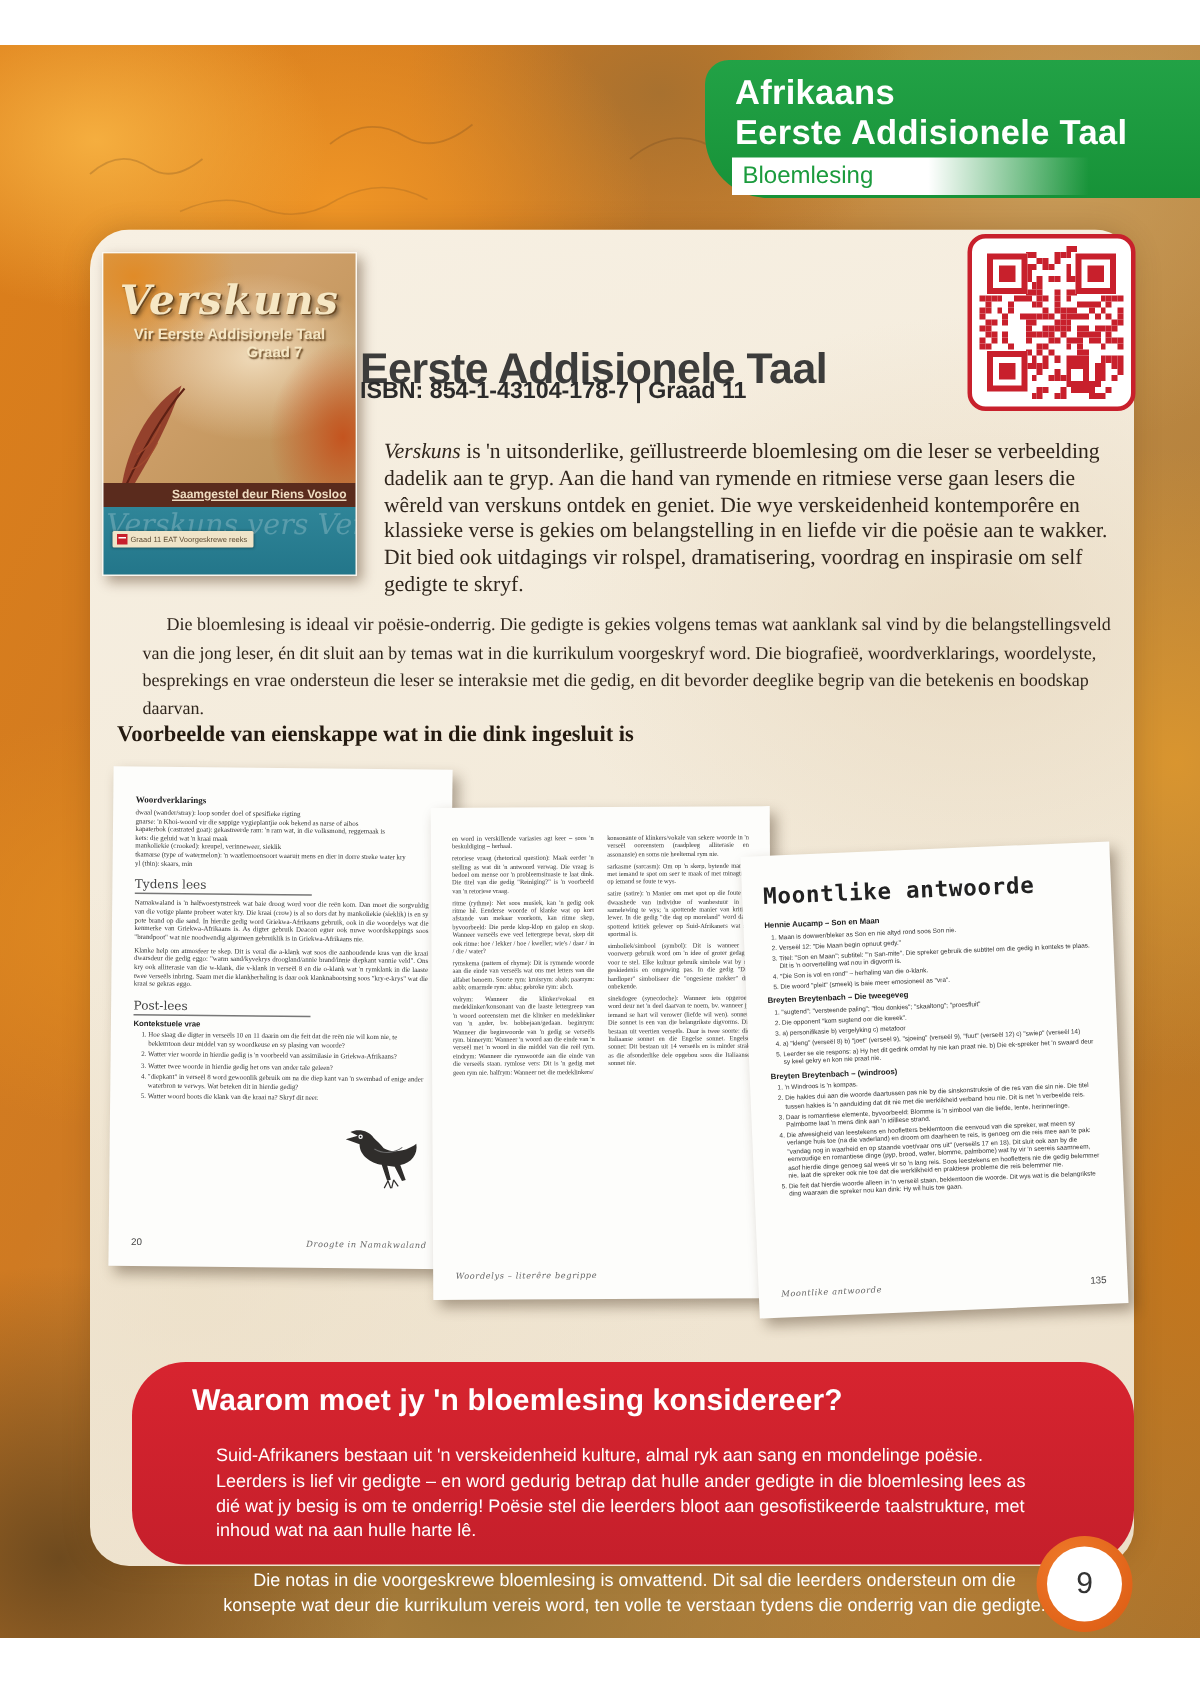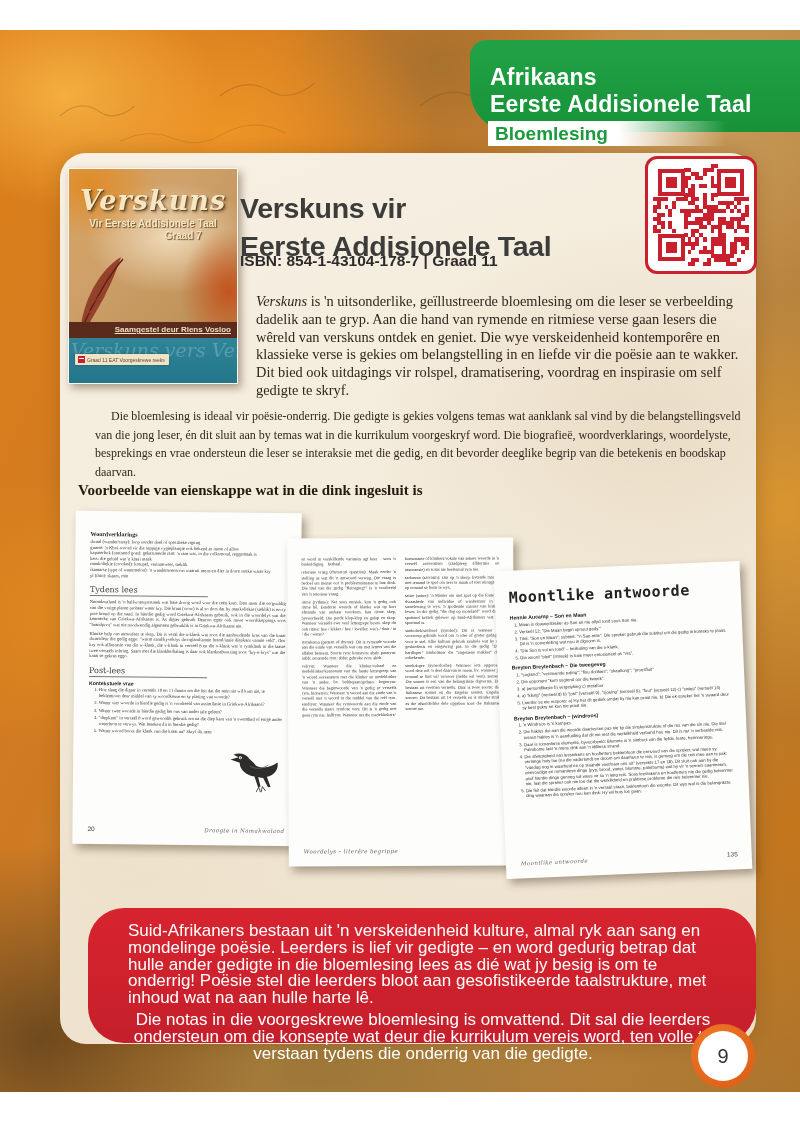--- a/index.html
+++ b/index.html
@@ -31,27 +31,27 @@
       radial-gradient(500px 400px at 10% 80%, rgba(235,221,196,.6), rgba(235,221,196,0) 70%),
       linear-gradient(160deg,#f7f0e3 0%,#f2e9d8 60%,#ecdfc9 100%);
     border-radius:26px;
     box-shadow:0 0 18px rgba(90,55,15,.25);
   }
   
   .green-header{
     position:absolute;left:470px;top:40px;width:330px;height:92px;z-index:3;
     background:linear-gradient(180deg,#22a246,#179238);
     border-radius:16px 0 0 42px;
-    padding-top:24px;box-sizing:border-box;
+    padding-top:8px;box-sizing:border-box;
   }
   .gh-line{color:#fff;font-weight:bold;font-size:23px;line-height:27px;margin-left:20px;letter-spacing:.2px;}
   .gh-badge{
     margin:3px 0 0 18px;width:238px;height:25px;line-height:25px;
     background:linear-gradient(90deg,#ffffff 0%,#ffffff 55%,rgba(255,255,255,0) 100%);
-    color:#1b9b3d;font-weight:bold;font-size:19px;padding-left:7px;box-sizing:border-box;
+    color:#1b9b3d;font-weight:normal;font-size:16px;padding-left:7px;box-sizing:border-box;
   }
   
   .cover{
     position:absolute;left:68px;top:168px;width:168px;height:214px;z-index:2;
     box-shadow:3px 4px 8px rgba(60,30,5,.4);border:1px solid rgba(255,255,255,.5);
     display:flex;flex-direction:column;
   }
   .cover-art{
     position:relative;height:153px;overflow:hidden;text-align:center;
     background:
@@ -140,21 +140,21 @@
   .ans-head{font-weight:bold;font-size:5.2px;color:#222;margin:4px 0 1.5px;}
   .ans-ol{margin:0 0 0 9px;padding:0;font-size:4.3px;line-height:5.4px;color:#333;}
   .ans-ol li{margin-bottom:1.6px;}
   
   .promo{
     position:absolute;left:88px;top:908px;width:668px;height:135px;z-index:2;
     background:linear-gradient(180deg,#d7242f,#c51f2b);border-radius:36px;
     color:#fff;box-sizing:border-box;padding:15px 38px 0 40px;
   }
   .promo h2{margin:0 0 7px;font-size:20px;letter-spacing:.1px;}
-  .promo p{margin:0;font-size:17px;line-height:16.8px;}
+  .promo p{margin:16px;font-size:12px;line-height:16.8px;}
   .promo .centered{text-align:center;margin-top:5px;}
   
   .badge{position:absolute;left:691px;top:1024px;width:64px;height:64px;z-index:5;}
   .badge-ring{position:absolute;inset:0;border-radius:50%;background:radial-gradient(circle at 35% 30%,#ef7a2a,#db5a12);}
   .badge-circle{
     position:absolute;inset:7px;border-radius:50%;background:#fff;
     display:flex;align-items:center;justify-content:center;
     font-size:20px;color:#333;
   }
 </style>
@@ -823,21 +823,21 @@
       <div class="qc on"></div>
       <div class="qc on"></div>
       <div class="qc on"></div>
       <div class="qc"></div>
       <div class="qc"></div>
       <div class="qc"></div>
     </div>
 </div>
 
 <h1 class="prod-title">
-  <span>Verskuns vir</span><br>
+  <br>
   <span>Eerste Addisionele Taal</span>
 </h1>
 <div class="isbn">ISBN: 854-1-43104-178-7 | Graad 11</div>
 <p class="intro"><i>Verskuns</i><span> is 'n uitsonderlike, geïllustreerde bloemlesing om die leser se verbeelding dadelik aan te gryp. Aan die hand van rymende en ritmiese verse gaan lesers die wêreld van verskuns ontdek en geniet. Die wye verskeidenheid kontemporêre en klassieke verse is gekies om belangstelling in en liefde vir die poësie aan te wakker. Dit bied ook uitdagings vir rolspel, dramatisering, voordrag en inspirasie om self gedigte te skryf.</span></p>
 <p class="para2">Die bloemlesing is ideaal vir poësie-onderrig. Die gedigte is gekies volgens temas wat aanklank sal vind by die belangstellingsveld van die jong leser, én dit sluit aan by temas wat in die kurrikulum voorgeskryf word. Die biografieë, woordverklarings, woordelyste, besprekings en vrae ondersteun die leser se interaksie met die gedig, en dit bevorder deeglike begrip van die betekenis en boodskap daarvan.</p>
 <h3 class="features">Voorbeelde van eienskappe wat in die dink ingesluit is</h3>
 
 <section class="sample p1">
   <div class="s-h1">Woordverklarings</div>
   <div>
@@ -923,20 +923,21 @@
       <li class="">Die afwesigheid van leestekens en hoofletters beklemtoon die eenvoud van die spreker, wat meen sy verlange huis toe (na die vaderland) en droom om daarheen te reis, is genoeg om die reis mee aan te pak: "vandag nog in waarheid en op staande voet/vaar ons uit" (verseëls 17 en 18). Dit sluit ook aan by die eenvoudige en romantiese dinge (pyp, brood, water, blomme, palmbome) wat hy vir 'n seereis saamneem, asof hierdie dinge genoeg sal wees vir so 'n lang reis. Soos leestekens en hoofletters nie die gedig belemmer nie, laat die spreker ook nie toe dat die werklikheid en praktiese probleme die reis belemmer nie.</li>
       <li class="">Die feit dat hierdie woorde alleen in 'n verseël staan, beklemtoon die woorde. Dit wys wat is die belangrikste ding waaraan die spreker nou kan dink: Hy wil huis toe gaan.</li>
     </ol>
   <div class="s-footer">
     <span class="script">Moontlike antwoorde</span>
     <span class="s-pageno">135</span>
   </div>
 </section>
 
 <aside class="promo">
+  <h2>Waarom moet  jy 'n bloemlesing konsidereer?</h2>
   <p>Suid-Afrikaners bestaan uit 'n verskeidenheid kulture, almal ryk aan sang en mondelinge poësie. Leerders is lief vir gedigte – en  word gedurig betrap dat hulle ander gedigte in die bloemlesing lees as dié wat jy besig is om te onderrig! Poësie stel die leerders bloot aan gesofistikeerde taalstrukture, met inhoud wat na aan hulle harte lê.</p>
   <p class="centered">Die notas in die voorgeskrewe bloemlesing is omvattend. Dit sal die leerders ondersteun om die konsepte wat deur die kurrikulum vereis word, ten volle te verstaan tydens die onderrig van die gedigte.</p>
 </aside>
 
 <div class="badge">
   <div class="badge-ring"></div>
   <div class="badge-circle">9</div>
 </div>
 
 </body></html>

